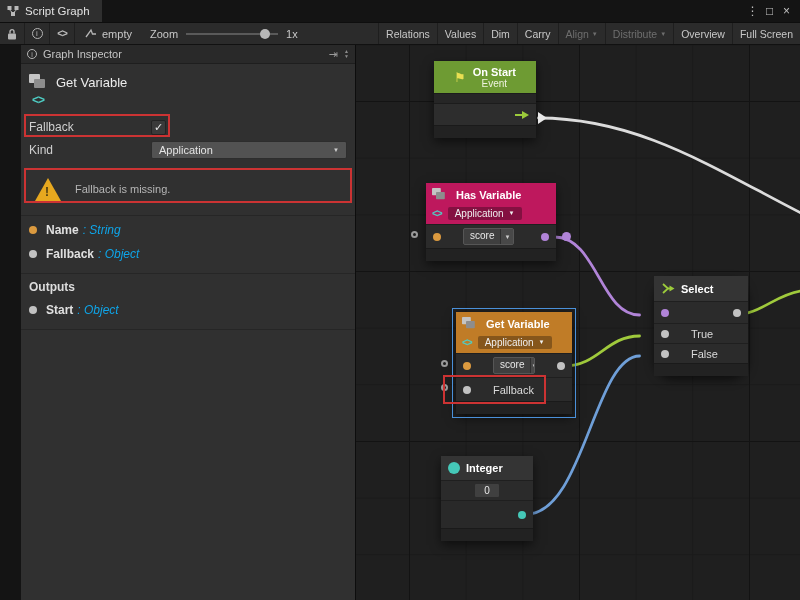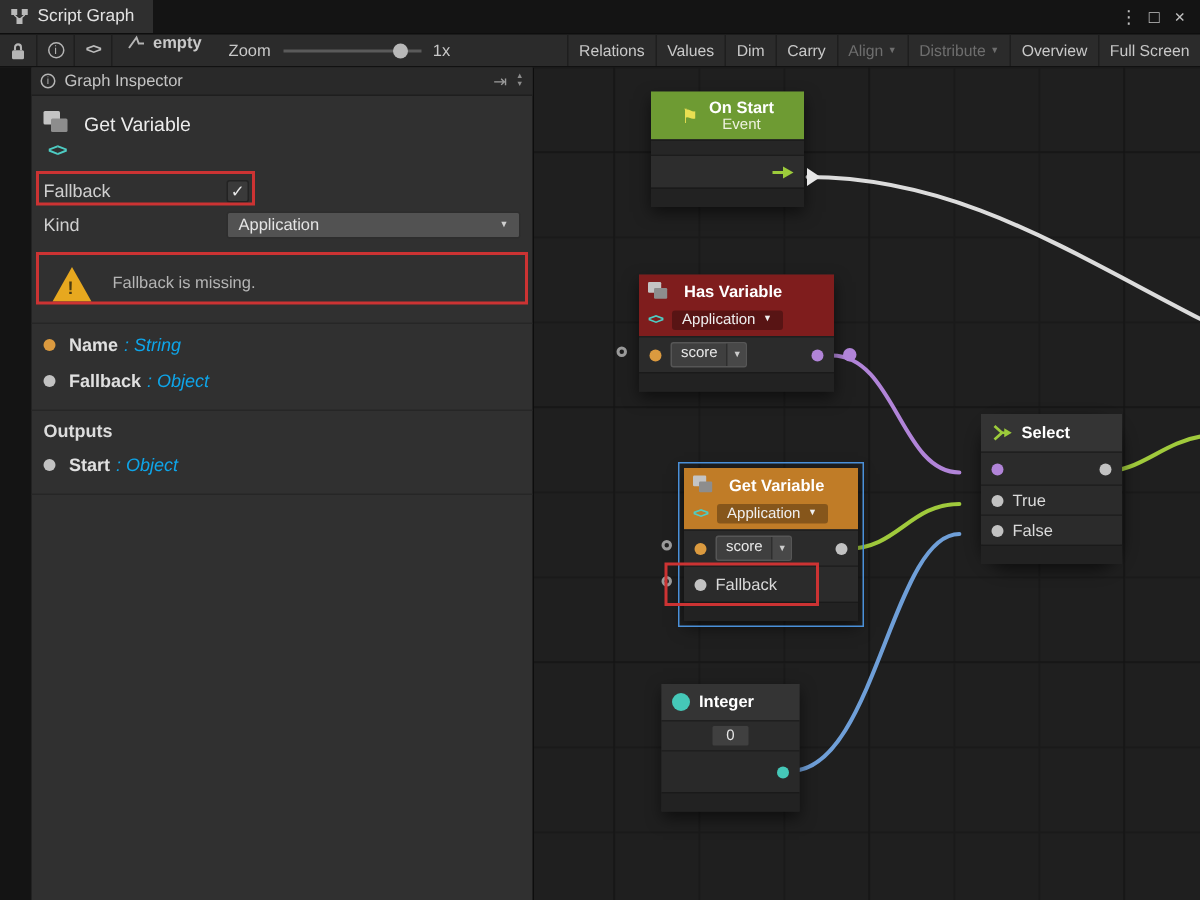--- a/index.html
+++ b/index.html
@@ -14,21 +14,21 @@
   .win-icons{margin-left:auto;display:flex;align-items:center;padding-right:5px;}
   .win-icons span{width:17px;text-align:center;font-size:12px;color:#c0c0c0;cursor:default;}
 
   
   .toolbar{height:23px;background:#2b2b2b;border-top:1px solid #0e0e0e;border-bottom:1px solid #111;
     display:flex;align-items:stretch;font-size:11px;color:#c8c8c8;}
   .icon-btn{display:flex;align-items:center;justify-content:center;width:25px;border-right:1px solid #1e1e1e;}
   .circle-i{display:inline-block;width:11px;height:11px;border-radius:50%;border:1px solid #b5b5b5;
     font-size:8px;line-height:10px;text-align:center;color:#b5b5b5;}
   .code-glyph{color:#bdbdbd;font-weight:bold;font-size:10px;letter-spacing:-1px;}
-  .empty-group{display:flex;align-items:flex-start;gap:5px;padding:0 10px;border-right:0;font-weight:bold;}
+  .empty-group{display:flex;align-items:center;gap:5px;padding:0 10px;border-right:0;}
   .zoom-group{display:flex;align-items:center;padding:0 8px;gap:4px;}
   .slider{width:92px;height:2px;background:#5a5a5a;position:relative;margin:0 4px;}
   .slider-handle{position:absolute;left:80%;top:-4px;width:10px;height:10px;border-radius:50%;background:#b8b8b8;}
   .tb-buttons{margin-left:auto;display:flex;align-items:stretch;}
   .tb-text-btn{display:flex;align-items:center;gap:3px;padding:0 7px;border-left:1px solid #1e1e1e;
     font-size:10.5px;white-space:nowrap;}
   .tb-text-btn .caret{font-size:6px;margin-top:1px;}
   .disabled{color:#6e6e6e;}
 
   
@@ -80,36 +80,36 @@
     background-size:170px 170px,170px 170px,56.67px 56.67px,56.67px 56.67px;
     background-position:53px 56px,53px 56px,53px 56px,53px 56px;}
   .wires{position:absolute;left:0;top:0;width:100%;height:100%;pointer-events:none;}
   .wires path{pointer-events:stroke;}
 
   .node{position:absolute;background:#292929;box-shadow:0 4px 10px rgba(0,0,0,.55);
     font-size:11px;color:#e8e8e8;}
   .n-head{padding:4px 6px 3px 6px;display:flex;flex-direction:column;gap:2px;}
   .head-row{display:flex;align-items:center;gap:6px;height:16px;}
   .n-title{font-weight:bold;font-size:11px;color:#fff;white-space:nowrap;}
-  .teal-head{background:#7f1d1d;}
+  .teal-head{background:#be185d;}
   .orange-head{background:#c07c27;}
   .green-head{background:#6e9b33;flex-direction:row;align-items:center;gap:7px;justify-content:center;padding:5px 6px 4px;}
   .dark-head{background:#343434;flex-direction:row;align-items:center;gap:6px;padding:6px 7px;}
   .evt-col{display:flex;flex-direction:column;align-items:center;}
   .evt-sub{font-size:10px;color:#eef2df;}
   .flag{color:#e9df52;font-size:13px;line-height:13px;}
   .chip{display:flex;align-items:center;gap:5px;background:rgba(0,0,0,.3);border-radius:2px;
     padding:1px 7px;font-size:10px;color:#efefef;}
   .chip .caret{font-size:6px;}
   .code-sm{color:#4ecdc4;font-weight:bold;font-size:10px;letter-spacing:-1px;}
   .strip{height:10px;background:#262626;border-top:1px solid #1c1c1c;}
   .flow-row{height:22px;background:#2d2d2d;border-top:1px solid #1c1c1c;display:flex;
     align-items:center;justify-content:flex-end;padding:0 6px;}
   .port-row{position:relative;height:24px;background:#2b2b2b;border-top:1px solid #1f1f1f;
-    display:flex;align-items:center;gap:6px;padding:0 7px;}
+    display:flex;align-items:center;gap:22px;padding:0 7px;}
   .n-foot{height:13px;background:#222;border-top:1px solid #1a1a1a;}
   .dot{width:8px;height:8px;border-radius:50%;display:inline-block;flex:0 0 auto;}
   .right{margin-left:auto;}
   .d-orange{background:#db9a3f;}
   .d-purple{background:#b184d8;}
   .d-gray{background:#c2c2c2;}
   .d-teal{background:#45c8b8;}
   .field{display:flex;align-items:stretch;height:17px;background:#3f3f3f;border:1px solid #565656;
     border-radius:2px;overflow:hidden;}
   .field-text{padding:1px 6px 0 6px;font-size:10px;color:#e8e8e8;}

